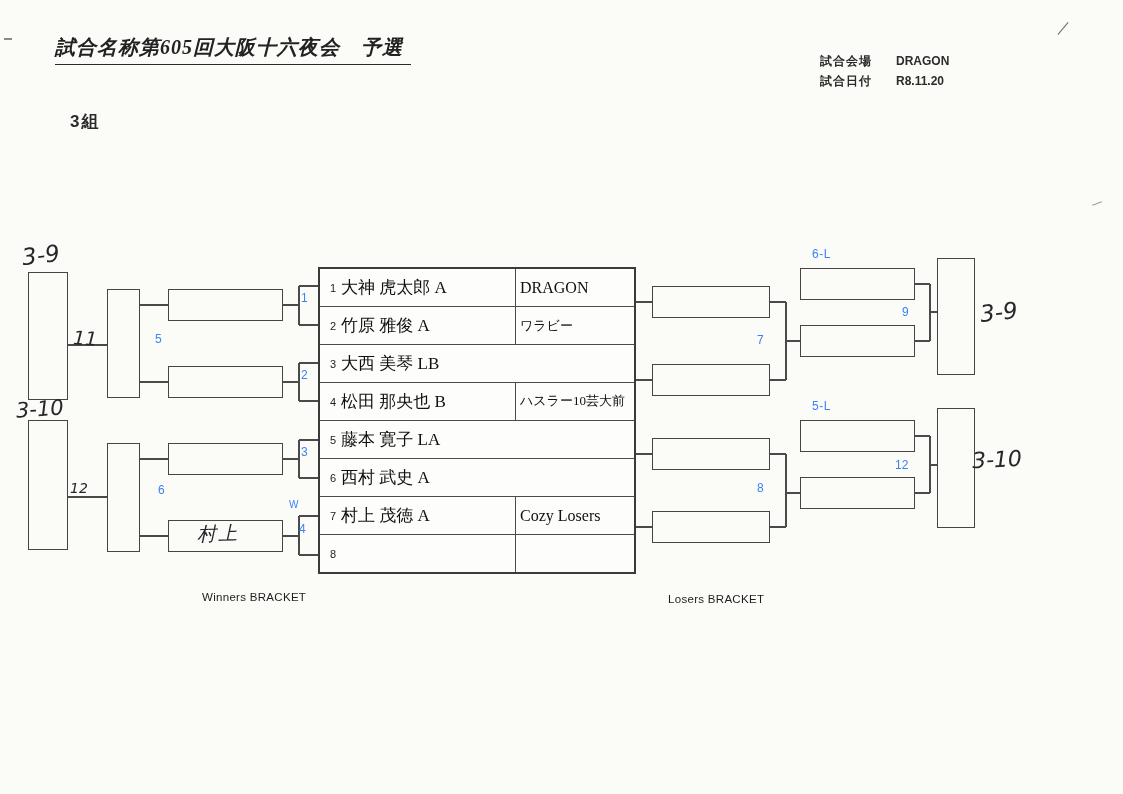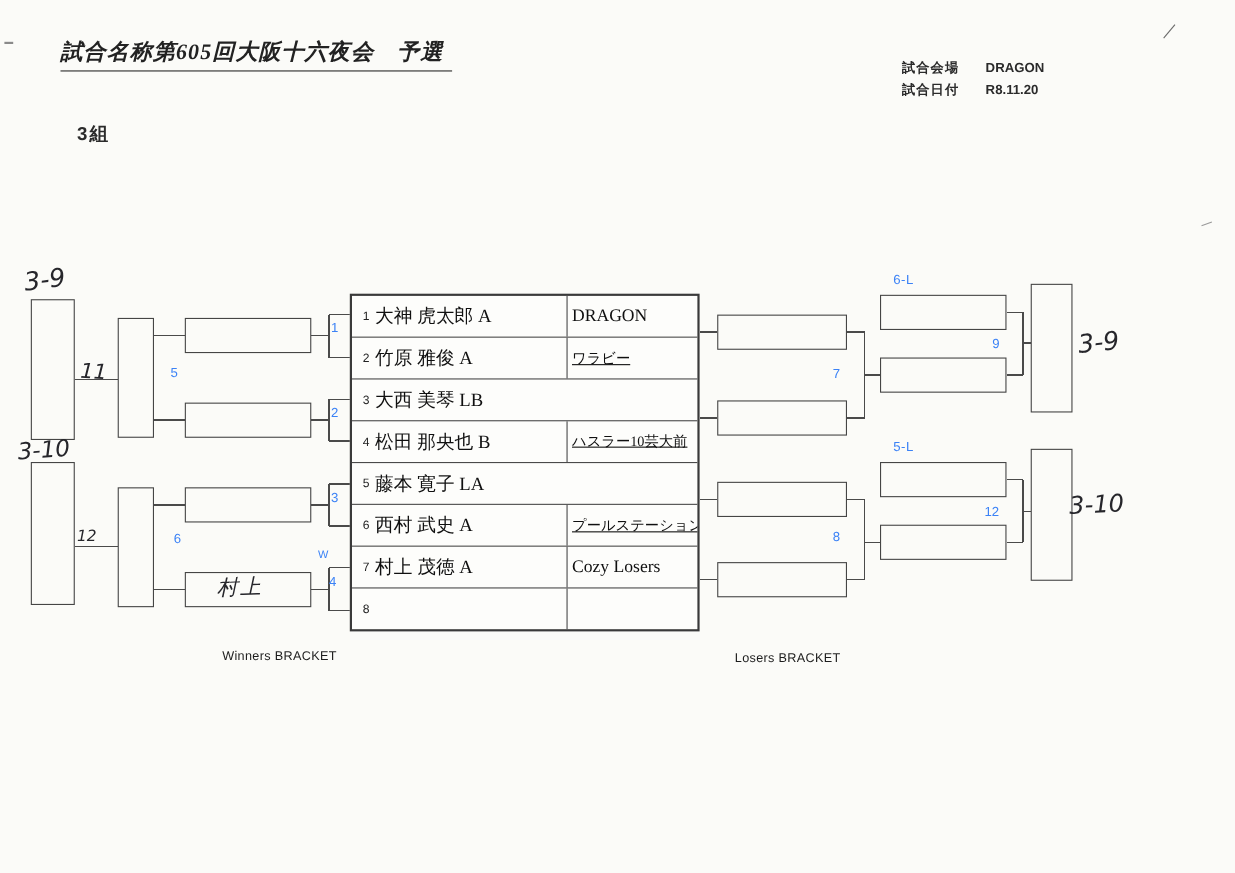--- a/index.html
+++ b/index.html
@@ -39,21 +39,21 @@
   }
   .rnum {
     width:16px; text-align:right; flex-shrink:0; margin-right:5px;
     font-family:"Liberation Sans", sans-serif; font-size:11px; color:#222;
   }
   .team-cell {
     width:119px; flex-shrink:0; border-left:1.3px solid #4a4a4a;
     display:flex; align-items:center; padding-left:4px; overflow:hidden;
     font-family:"Liberation Serif", serif; font-size:16px; color:#101010; white-space:nowrap;
   }
-  .team-sm { font-size:13px;text-decoration:underline; }
+  .team-sm { font-size:13px; }
   .team-wrap { white-space:normal; line-height:1.15; }
   .footer-label { position:absolute; font-size:11.5px; color:#1d1d1d; letter-spacing:0.3px; }
   .art { position:absolute; }
 </style>
 </head>
 <body>
 
 <div class="page">
 
   <div class="title">試合名称第605回大阪十六夜会　予選</div>
@@ -177,21 +177,20 @@
       <div class="name-cell">
           <span class="rnum">5</span>
           <span>藤本 寛子 LA</span>
         </div>
     </div>
     <div class="prow">
       <div class="name-cell">
           <span class="rnum">6</span>
           <span>西村 武史 A</span>
         </div>
-      <div class="team-cell team-sm">プールステーション</div>
     </div>
     <div class="prow">
       <div class="name-cell">
           <span class="rnum">7</span>
           <span>村上 茂徳 A</span>
         </div>
       <div class="team-cell">Cozy Losers</div>
     </div>
     <div class="prow">
       <div class="name-cell">

